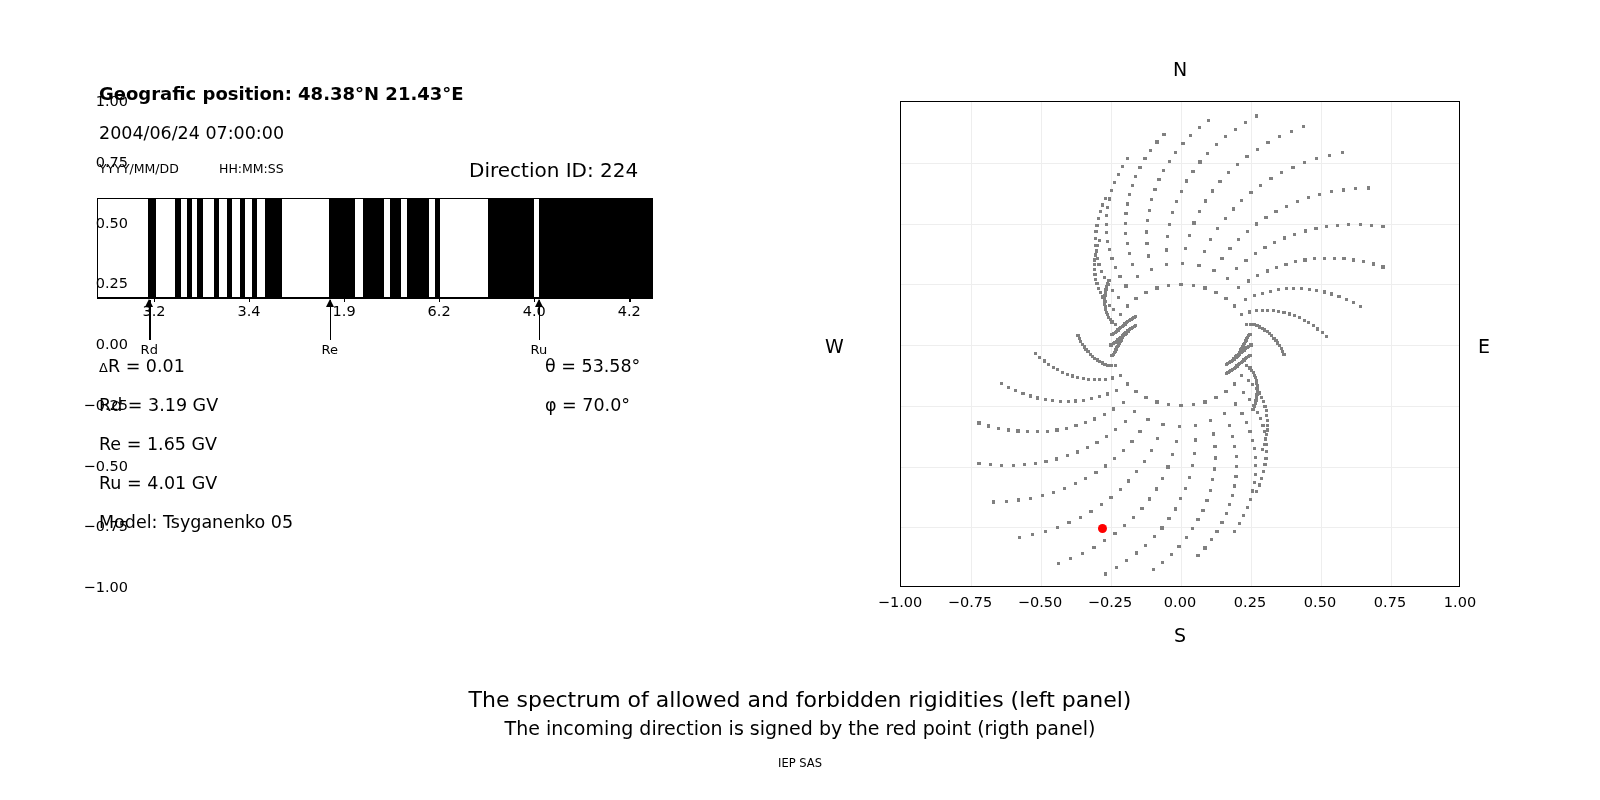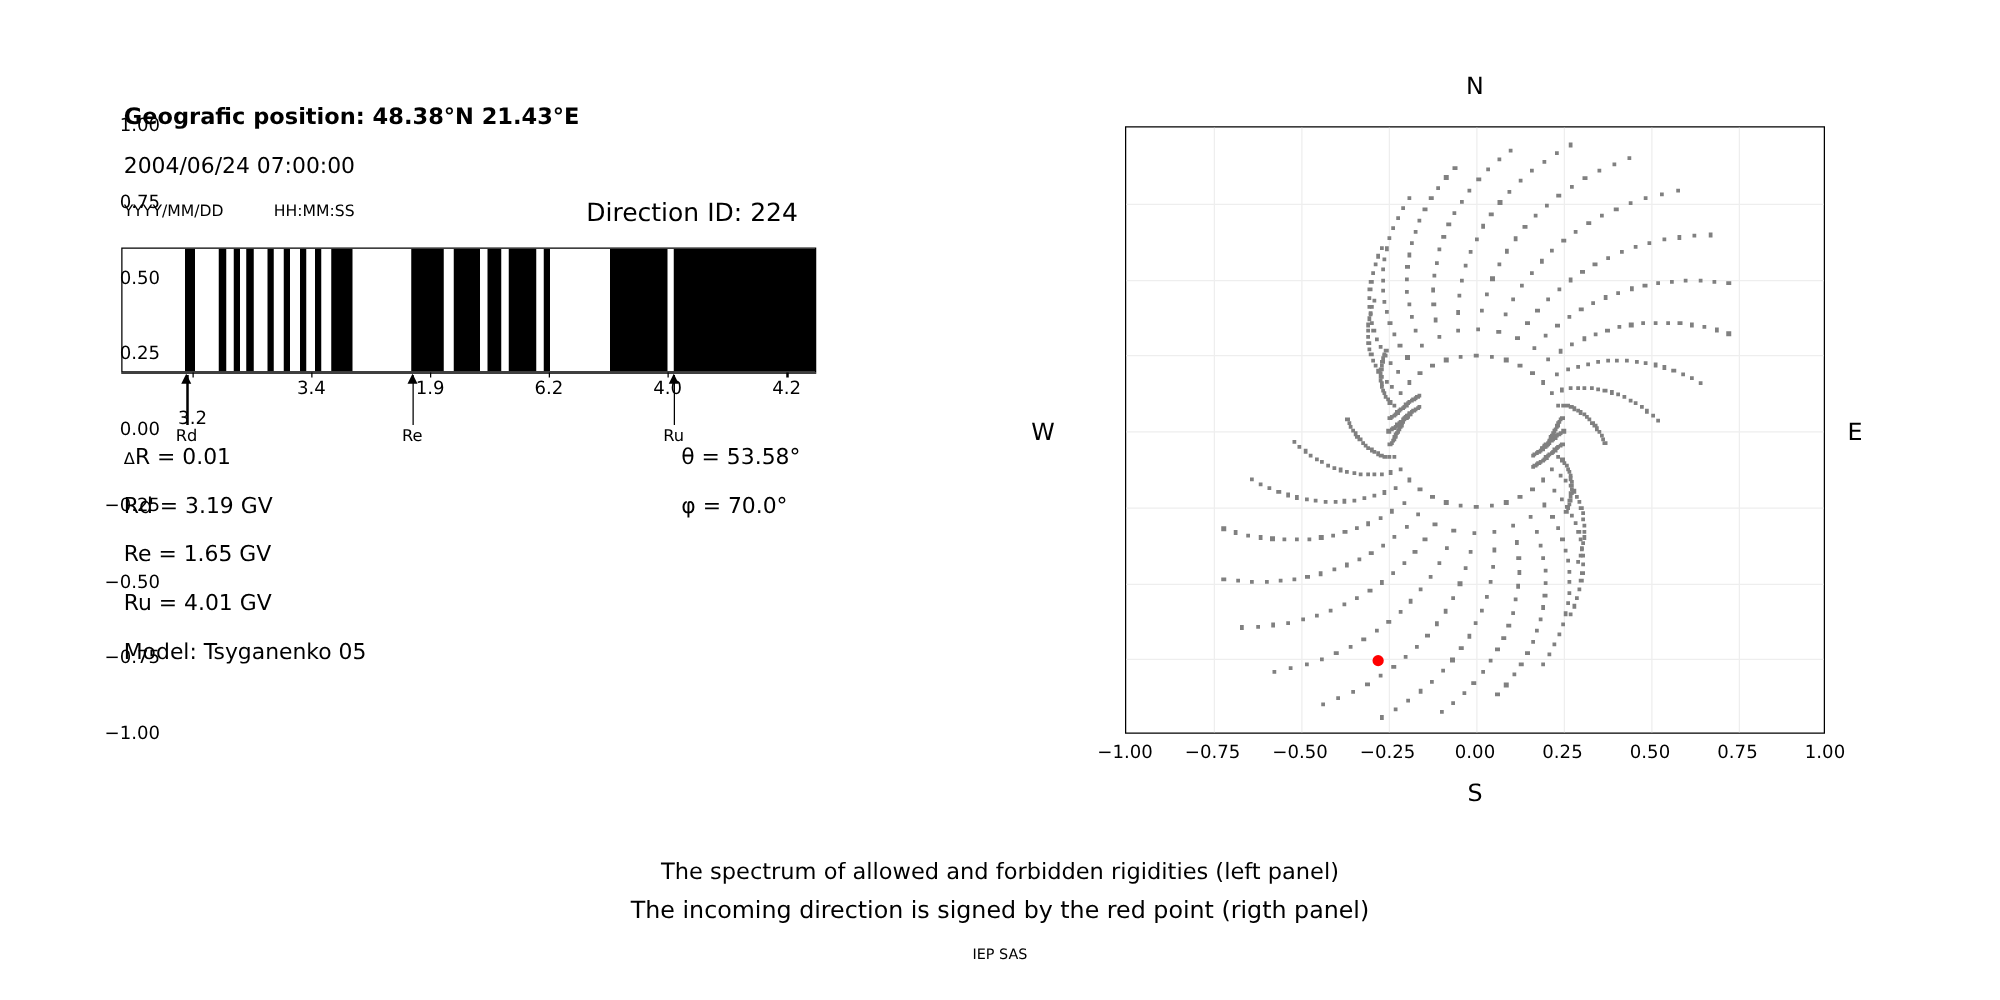--- a/index.html
+++ b/index.html
@@ -66,21 +66,21 @@
   .xtk{position:absolute;bottom:-4px;width:1.2px;height:4px;background:#000;}
   .xlb{position:absolute;font-size:14.5px;transform:translateX(-50%);white-space:nowrap;}
 
   .compass{position:absolute;font-size:19px;white-space:nowrap;}
   #c-n{left:1180px;top:58px;transform:translateX(-50%);}
   #c-s{left:1180px;top:624px;transform:translateX(-50%);}
   #c-w{left:825px;top:335px;}
   #c-e{left:1478px;top:335px;}
 
   
-  #cap1{position:absolute;left:800px;top:687px;transform:translateX(-50%);font-size:18px;white-space:nowrap;}
+  #cap1{position:absolute;left:800px;top:687px;transform:translateX(-50%);font-size:22px;white-space:nowrap;}
   #cap2{position:absolute;left:800px;top:717px;transform:translateX(-50%);font-size:19px;white-space:nowrap;}
   #footer{position:absolute;left:800px;top:756px;transform:translateX(-50%);font-size:11.5px;white-space:nowrap;}
 </style>
 </head>
 <body>
 
 <div id="left-panel">
 
   <div class="hdr-geo">Geografic position: 48.38°N 21.43°E</div>
 
@@ -109,21 +109,21 @@
         <div class="band" style="left: 309.364px; width: 21.3846px;"></div>
         <div class="band" style="left: 336.926px; width: 5.22735px;"></div>
         <div class="band" style="left: 389.675px; width: 46.0957px;"></div>
         <div class="band" style="left: 440.998px; width: 115.002px;"></div>
       </div>
   </div>
 
   <div id="spec-axis">
     <div class="axisline"></div>
   <div class="xtick" style="left: 57.0256px;"></div>
-      <div class="xlab" style="left: 57.0256px; margin-top: 24px;">3.2</div>
+      <div class="xlab" style="left: 57.0256px;">3.2</div>
       <div class="xtick" style="left: 152.068px;"></div>
       <div class="xlab" style="left: 152.068px;">3.4</div>
       <div class="xtick" style="left: 247.111px;"></div>
       <div class="xlab" style="left: 247.111px;">1.9</div>
       <div class="xtick" style="left: 342.154px;"></div>
       <div class="xlab" style="left: 342.154px;">6.2</div>
       <div class="xtick" style="left: 437.197px;"></div>
       <div class="xlab" style="left: 437.197px;">4.0</div>
       <div class="xtick" style="left: 532.239px;"></div>
       <div class="xlab" style="left: 532.239px;">4.2</div>

